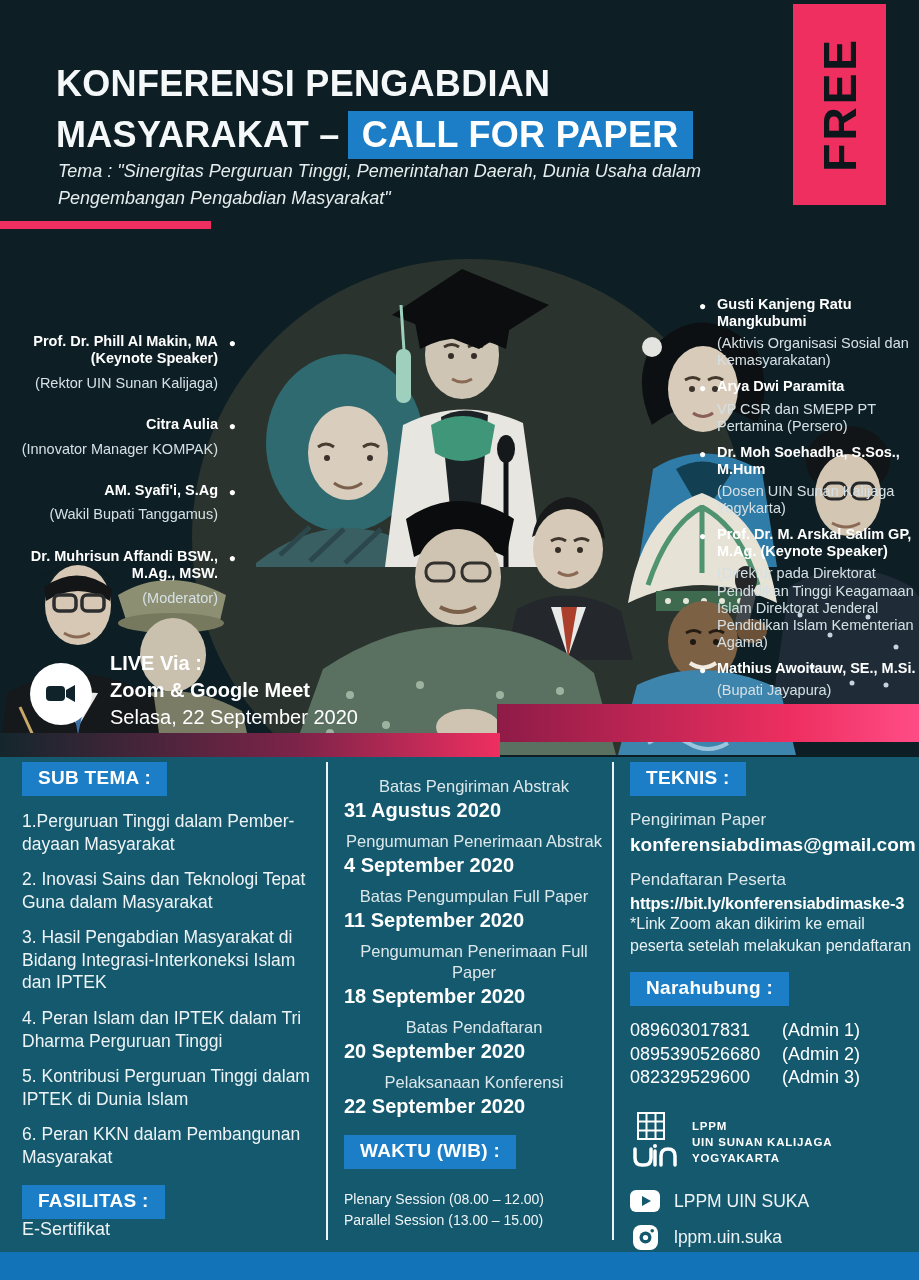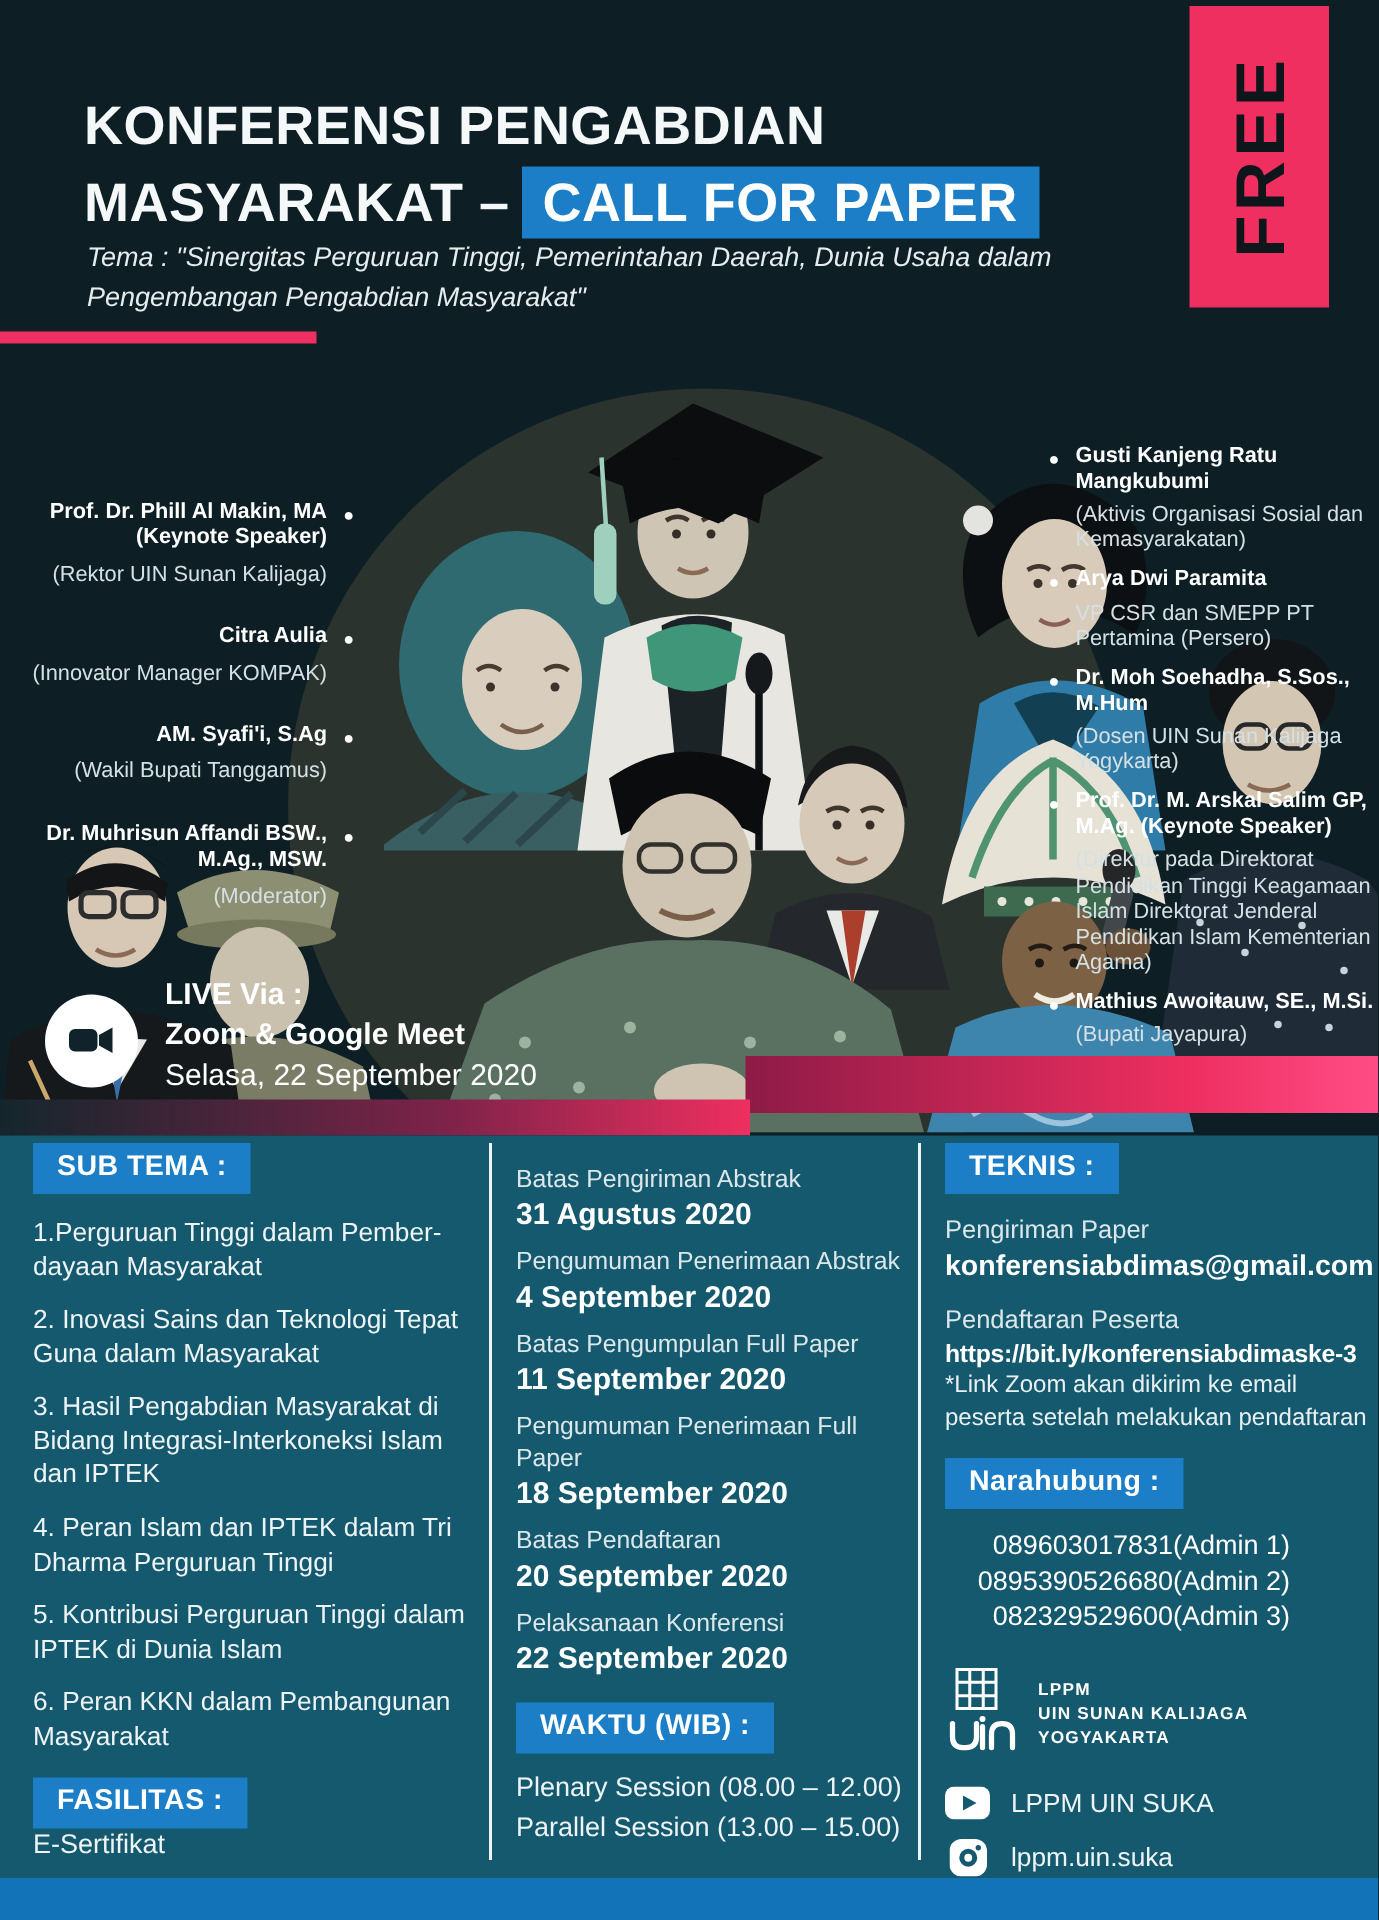--- a/index.html
+++ b/index.html
@@ -55,33 +55,33 @@
   .col{position:absolute;top:762px;}
   .col1{left:22px;width:300px;}
   .col2{left:344px;width:260px;}
   .col3{left:630px;width:284px;}
   .col1 .items{margin-top:14px;}
   .sub-item{font-size:17.5px;line-height:1.29;color:#eef4f6;margin-bottom:13px;}
   .fasilitas-chip{margin-top:4px;text-align:right;}
   .fasilitas-item{margin-top:0;font-size:18px;color:#eef4f6;}
   .col2 .entries{margin-top:14px;}
   .tp-entry{margin-bottom:9px;}
-  .tp-label{font-size:16.5px;line-height:1.22;color:#dce7ea;}
+  .tp-label{font-size:16.5px;line-height:1.22;color:#dce7ea;text-align:center;}
   .tp-date{font-size:20px;font-weight:bold;margin-top:3px;color:#fff;}
   .waktu-chip{margin-top:8px;}
-  .waktu-items{margin-top:9px;font-size:18px;line-height:1.5;color:#eef4f6;}
+  .waktu-items{margin-top:20px;font-size:14px;line-height:1.5;color:#eef4f6;}
   .tk-entry{margin-top:14px;}
   .tk-label{font-size:17px;color:#dce7ea;}
   .tk-value{font-weight:bold;font-size:19px;margin-top:4px;color:#fff;}
   .tk-value.url{font-size:16.5px;letter-spacing:-.2px;}
   .tk-note{font-size:16px;line-height:1.35;color:#e8f0f2;}
   .nh-chip{margin-top:16px;}
   .contacts{margin-top:13px;font-size:18px;line-height:1.3;}
   .contact-row{display:flex;}
-  .contact-phone{width:152px;text-align:right;}
+  .contact-phone{width:152px;}
   .org{margin-top:22px;display:flex;align-items:center;}
   .org-logo{margin-right:12px;flex:none;}
   .org-lines{font-size:11.5px;font-weight:bold;letter-spacing:.8px;line-height:1.4;color:#fff;}
   .socials{margin-top:14px;}
   .social-row{display:flex;align-items:center;margin-bottom:8px;height:28px;}
   .social-icon{width:30px;height:26px;margin-right:14px;display:flex;align-items:center;justify-content:center;flex:none;}
   .social-handle{font-size:17.5px;color:#eef4f6;}
   .footer-bar{position:absolute;left:0;top:1252px;width:919px;height:28px;background:var(--footer_blue,#1273b8);}
 </style>
 </head>

